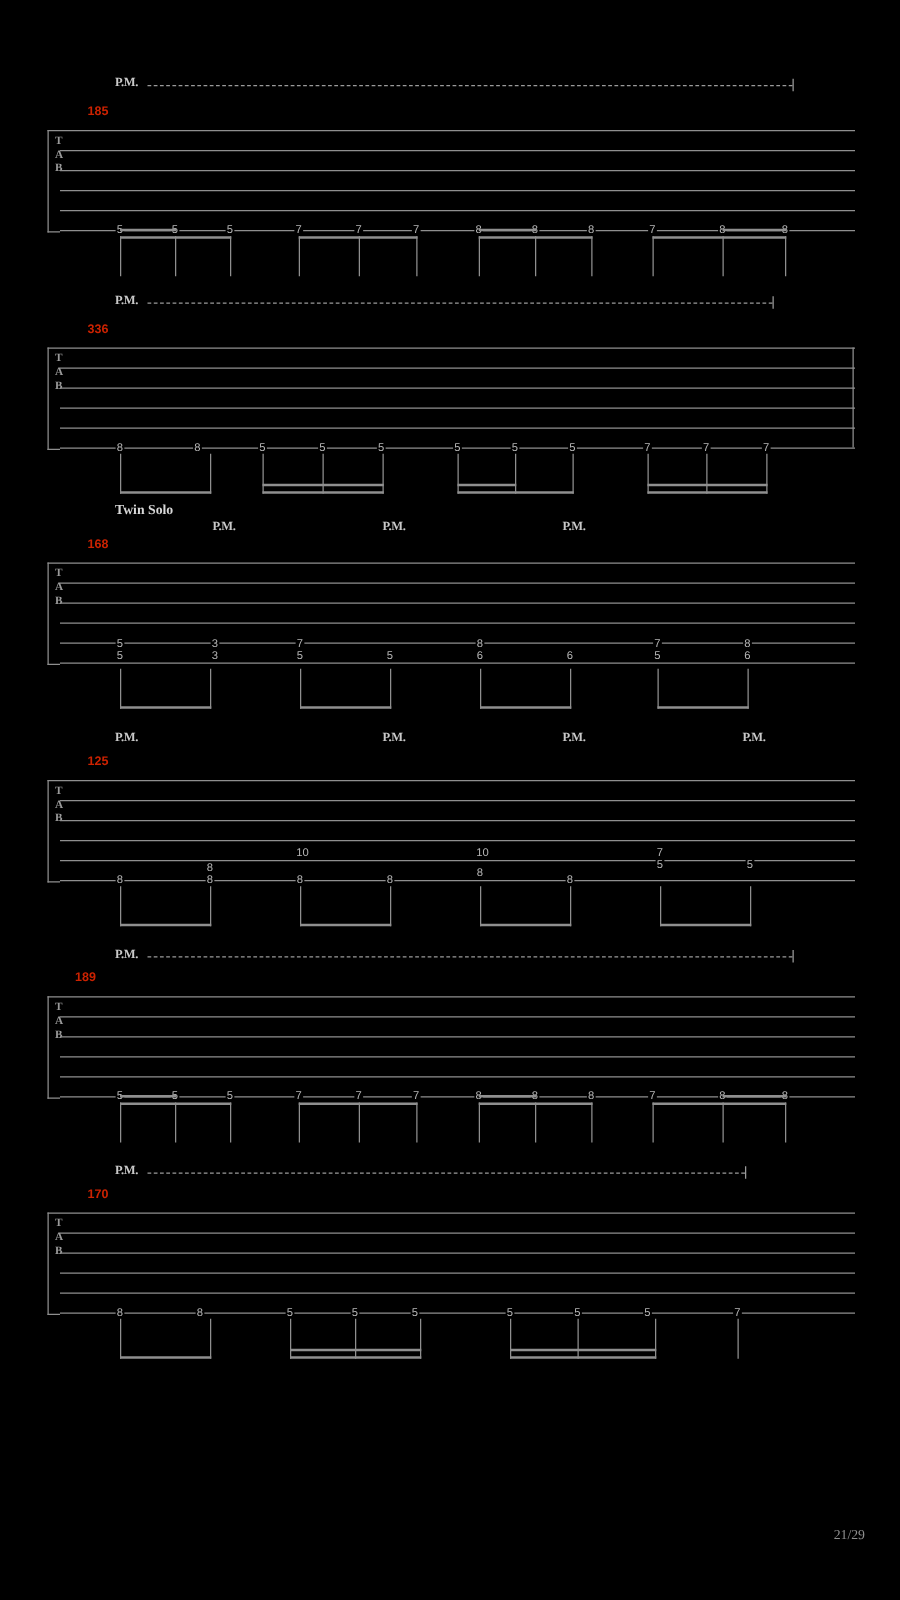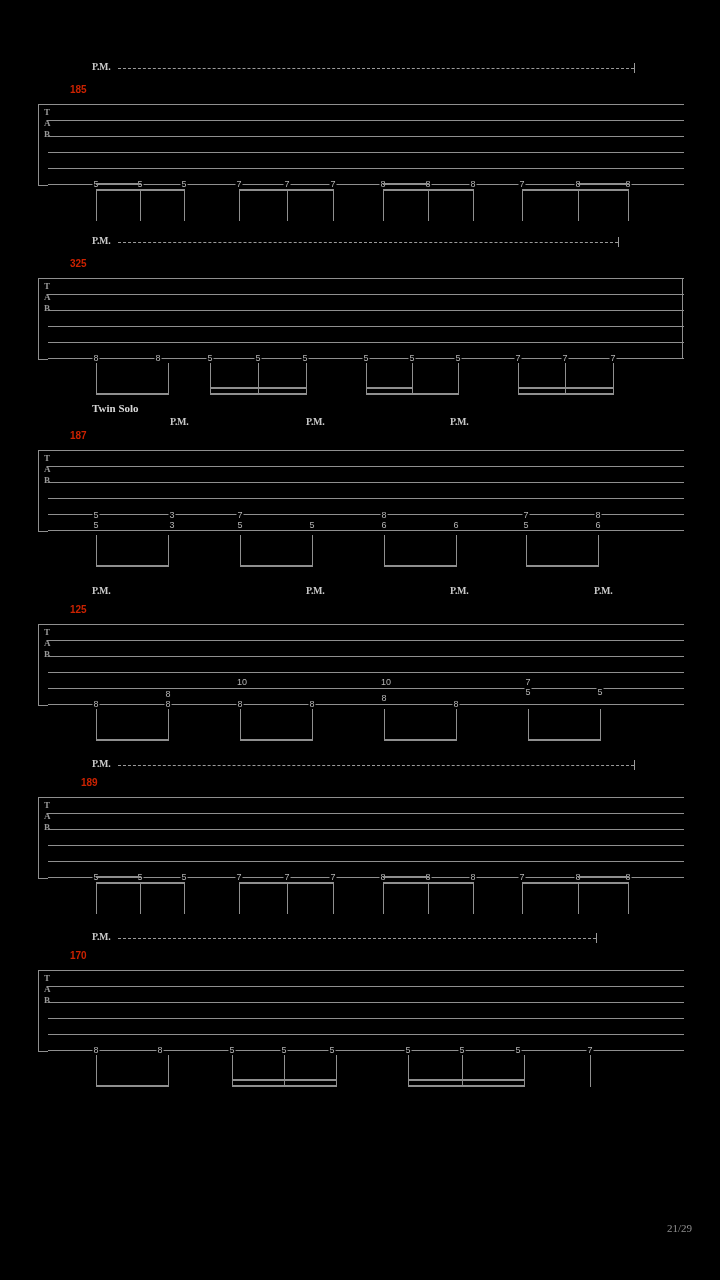--- a/index.html
+++ b/index.html
@@ -200,21 +200,21 @@
     <div class="beam" style="left:522px;top:141px;width:107px;"></div>
     <div class="beam2" style="left:578px;top:135px;width:51px;"></div>
   </div>
 
   <div class="system" style="top:222px;">
     <div class="pm-row">
       <div class="pm-label" style="left:92px;top:1px;">P.M.</div>
       <div class="pm-dash" style="left:118px;width:500px;"></div>
       <div class="pm-end" style="left:618px;"></div>
     </div>
-    <div class="measure-num" style="left:70px;top:36px;">325</div>
+    <div class="measure-num" style="left:70px;top:36px;">336</div>
     <div class="bracket" style="top:56px;height:80px;"></div>
     <div class="tabword" style="top:59px;">
       <span>T</span>
       <span>A</span>
       <span>B</span>
     </div>
     <div class="staff" style="top:56px;">
       <div class="line" style="top:0px;"></div>
       <div class="line" style="top:16px;"></div>
       <div class="line" style="top:32px;"></div>
@@ -254,21 +254,21 @@
     <div class="beam2" style="left:518px;top:165px;width:96px;"></div>
   </div>
 
   <div class="system" style="top:394px;">
     <div class="section-label" style="left:92px;top:8px;">Twin Solo</div>
     <div class="pm-row">
       <div class="pm-label" style="left:170px;top:10px;">P.M.</div>
       <div class="pm-label" style="left:306px;top:10px;">P.M.</div>
       <div class="pm-label" style="left:450px;top:10px;">P.M.</div>
     </div>
-    <div class="measure-num" style="left:70px;top:36px;">187</div>
+    <div class="measure-num" style="left:70px;top:36px;">168</div>
     <div class="bracket" style="top:56px;height:80px;"></div>
     <div class="tabword" style="top:59px;">
       <span>T</span>
       <span>A</span>
       <span>B</span>
     </div>
     <div class="staff" style="top:56px;">
       <div class="line" style="top:0px;"></div>
       <div class="line" style="top:16px;"></div>
       <div class="line" style="top:32px;"></div>
@@ -351,21 +351,21 @@
     <div class="stem" style="left:600px;top:141px;height:32px;"></div>
     <div class="beam" style="left:528px;top:171px;width:73px;"></div>
   </div>
 
   <div class="system" style="top:741px;">
     <div class="pm-row">
       <div class="pm-label" style="left:92px;top:5px;">P.M.</div>
       <div class="pm-dash" style="left:118px;width:516px;top:12px;"></div>
       <div class="pm-end" style="left:634px;top:7px;"></div>
     </div>
-    <div class="measure-num" style="left:81px;top:36px;">189</div>
+    <div class="measure-num" style="left:60px;top:36px;">189</div>
     <div class="bracket" style="top:56px;height:80px;"></div>
     <div class="tabword" style="top:59px;">
       <span>T</span>
       <span>A</span>
       <span>B</span>
     </div>
     <div class="staff" style="top:56px;">
       <div class="line" style="top:0px;"></div>
       <div class="line" style="top:16px;"></div>
       <div class="line" style="top:32px;"></div>

